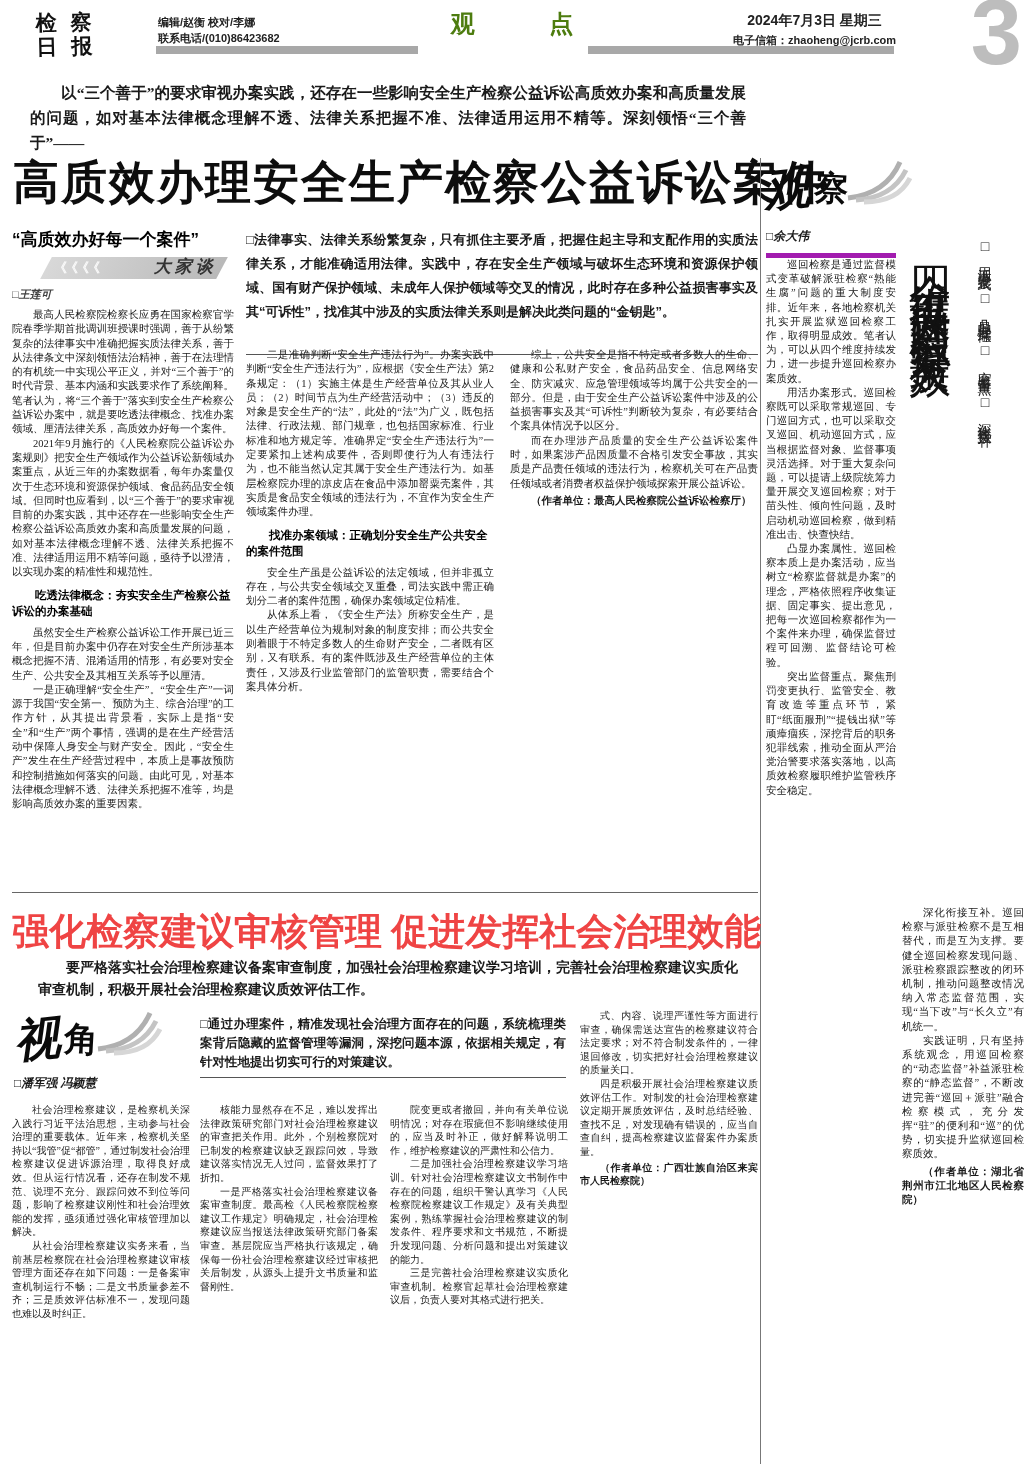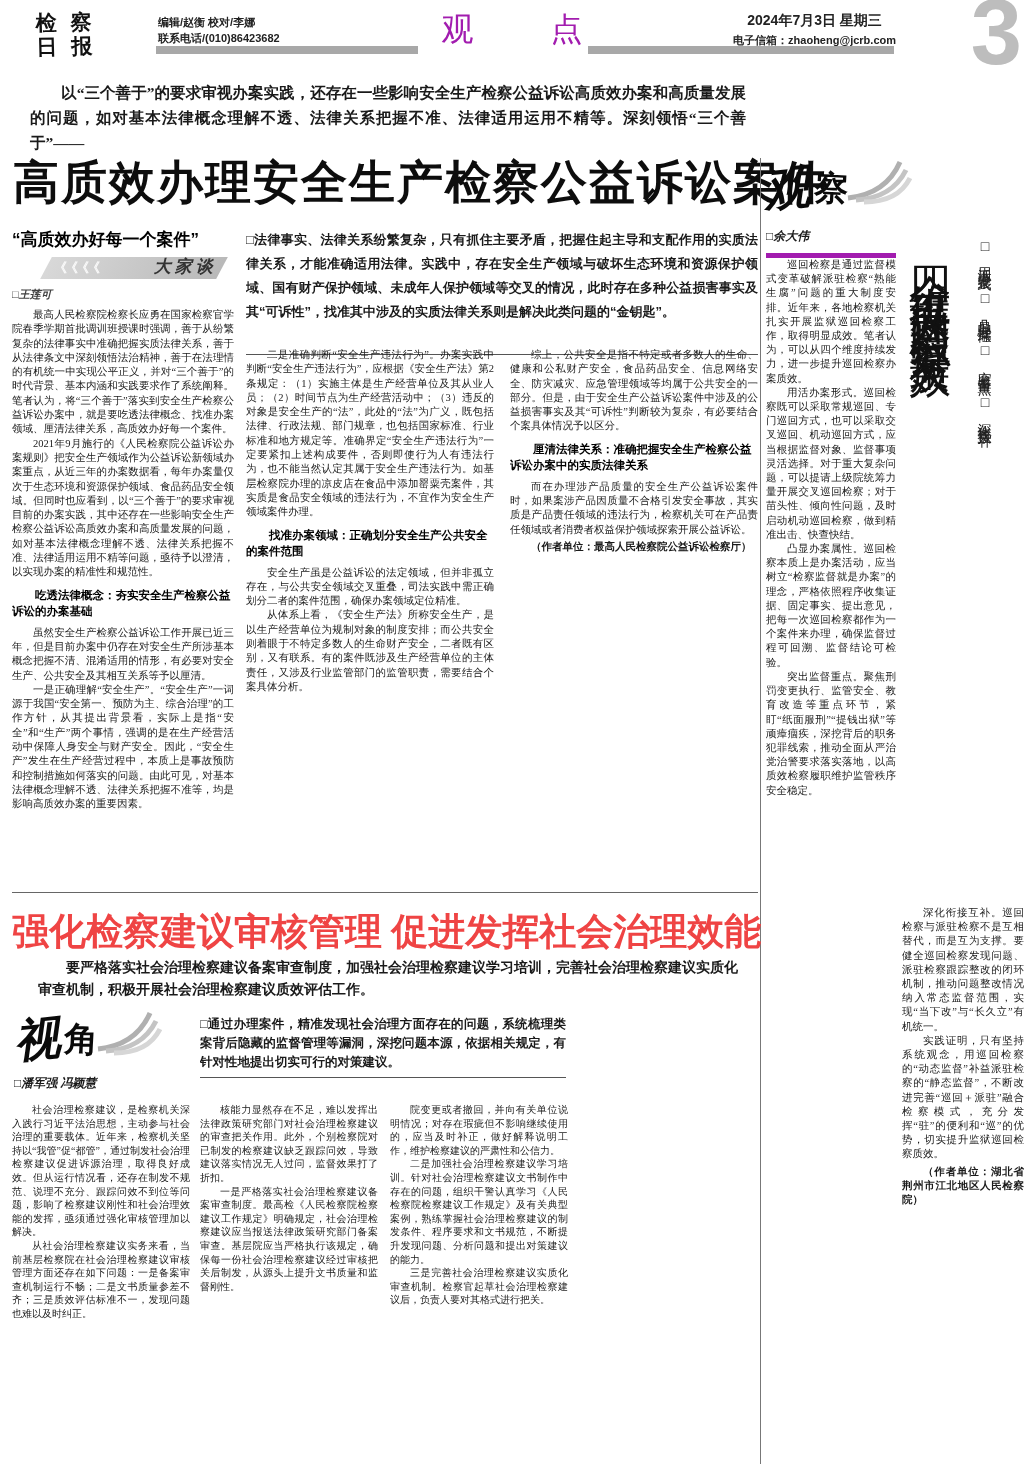--- a/index.html
+++ b/index.html
@@ -8,22 +8,22 @@
   
   .masthead{position:absolute;left:36px;top:10px;width:104px;height:52px;
             font-family:"DejaVu Serif",serif;font-weight:900;font-size:21px;line-height:24px;
             letter-spacing:14px;transform:rotate(-1.5deg);color:#111;}
   .ed-info{position:absolute;left:158px;top:14px;font-family:"Liberation Sans",sans-serif;
            font-size:11px;font-weight:700;line-height:16px;color:#222;}
   .hbar{position:absolute;top:46px;height:8px;background:#a8a8a8;}
   .hbar.l{left:156px;width:262px;}
   .hbar.r{left:588px;width:306px;}
   .page-section-title{position:absolute;left:0;top:8px;width:1024px;text-align:center;
-           font-family:"Liberation Sans",sans-serif;font-size:32px;font-weight:400;
-           letter-spacing:34px;color:#a21caf;text-indent:34px;}
+           font-family:"Liberation Sans",sans-serif;font-size:24px;font-weight:700;
+           letter-spacing:34px;color:#4d7c0f;text-indent:34px;}
   .header-right{position:absolute;right:128px;top:12px;text-align:right;
            font-family:"Liberation Sans",sans-serif;color:#222;}
   .header-right .date{font-size:14px;font-weight:700;text-align:center;}
   .header-right .mail{font-size:11px;font-weight:700;margin-top:3px;}
   .page-no{position:absolute;right:2px;top:-14px;font-family:"Liberation Sans",sans-serif;
            font-size:92px;font-weight:900;color:#bdbdbd;line-height:1;}
   
   .deck{position:absolute;left:30px;top:80px;width:716px;font-weight:700;font-size:15.5px;
         line-height:25px;text-align:justify;}
   .deck .ind{display:inline-block;width:2em;}
@@ -126,21 +126,20 @@
     </div>
     <div class="m-pull">□法律事实、法律关系纷繁复杂，只有抓住主要矛盾，把握住起主导和支配作用的实质法律关系，才能准确适用法律。实践中，存在安全生产领域与破坏生态环境和资源保护领域、国有财产保护领域、未成年人保护领域等交叉的情况，此时存在多种公益损害事实及其“可诉性”，找准其中涉及的实质法律关系则是解决此类问题的“金钥匙”。</div>
     <div class="m-col2">
         <p class="para">二是准确判断“安全生产违法行为”。办案实践中判断“安全生产违法行为”，应根据《安全生产法》第2条规定：（1）实施主体是生产经营单位及其从业人员；（2）时间节点为生产经营活动中；（3）违反的对象是安全生产的“法”，此处的“法”为广义，既包括法律、行政法规、部门规章，也包括国家标准、行业标准和地方规定等。准确界定“安全生产违法行为”一定要紧扣上述构成要件，否则即使行为人有违法行为，也不能当然认定其属于安全生产违法行为。如基层检察院办理的凉皮店在食品中添加罂粟壳案件，其实质是食品安全领域的违法行为，不宜作为安全生产领域案件办理。</p>
         <p class="subhead">找准办案领域：正确划分安全生产公共安全的案件范围</p>
         <p class="para">安全生产虽是公益诉讼的法定领域，但并非孤立存在，与公共安全领域交叉重叠，司法实践中需正确划分二者的案件范围，确保办案领域定位精准。</p>
         <p class="para">从体系上看，《安全生产法》所称安全生产，是以生产经营单位为规制对象的制度安排；而公共安全则着眼于不特定多数人的生命财产安全，二者既有区别，又有联系。有的案件既涉及生产经营单位的主体责任，又涉及行业监管部门的监管职责，需要结合个案具体分析。</p>
       </div>
     <div class="m-col3">
         <p class="para">综上，公共安全是指不特定或者多数人的生命、健康和公私财产安全，食品药品安全、信息网络安全、防灾减灾、应急管理领域等均属于公共安全的一部分。但是，由于安全生产公益诉讼案件中涉及的公益损害事实及其“可诉性”判断较为复杂，有必要结合个案具体情况予以区分。</p>
-        <p class="subhead">厘清法律关系：准确把握安全生产检察公益诉讼办案中的实质法律关系</p>
         <p class="para">而在办理涉产品质量的安全生产公益诉讼案件时，如果案涉产品因质量不合格引发安全事故，其实质是产品责任领域的违法行为，检察机关可在产品责任领域或者消费者权益保护领域探索开展公益诉讼。</p>
         <p class="attribution">（作者单位：最高人民检察院公益诉讼检察厅）</p>
       </div>
   </div>
 
   <div class="vdiv"></div>
   <div class="observe">
     <div class="brandmark">
       <span class="c1">观</span>
       <span class="c2">察</span>
@@ -186,15 +185,20 @@
       </div>
     <div class="b-col b-col3">
         <p class="para">院变更或者撤回，并向有关单位说明情况；对存在瑕疵但不影响继续使用的，应当及时补正，做好解释说明工作，维护检察建议的严肃性和公信力。</p>
         <p class="para">二是加强社会治理检察建议学习培训。针对社会治理检察建议文书制作中存在的问题，组织干警认真学习《人民检察院检察建议工作规定》及有关典型案例，熟练掌握社会治理检察建议的制发条件、程序要求和文书规范，不断提升发现问题、分析问题和提出对策建议的能力。</p>
         <p class="para">三是完善社会治理检察建议实质化审查机制。检察官起草社会治理检察建议后，负责人要对其格式进行把关。</p>
       </div>
     <div class="b-col b-col2">
         <p class="para">核能力显然存在不足，难以发挥出法律政策研究部门对社会治理检察建议的审查把关作用。此外，个别检察院对已制发的检察建议缺乏跟踪问效，导致建议落实情况无人过问，监督效果打了折扣。</p>
         <p class="para">一是严格落实社会治理检察建议备案审查制度。最高检《人民检察院检察建议工作规定》明确规定，社会治理检察建议应当报送法律政策研究部门备案审查。基层院应当严格执行该规定，确保每一份社会治理检察建议经过审核把关后制发，从源头上提升文书质量和监督刚性。</p>
       </div>
+    <div class="b-col b-col4">
+        <p class="para">式、内容、说理严谨性等方面进行审查，确保需送达宣告的检察建议符合法定要求；对不符合制发条件的，一律退回修改，切实把好社会治理检察建议的质量关口。</p>
+        <p class="para">四是积极开展社会治理检察建议质效评估工作。对制发的社会治理检察建议定期开展质效评估，及时总结经验、查找不足，对发现确有错误的，应当自查自纠，提高检察建议监督案件办案质量。</p>
+        <p class="attribution">（作者单位：广西壮族自治区来宾市人民检察院）</p>
+      </div>
   </div>
 
 </div>
 
 </body></html>

